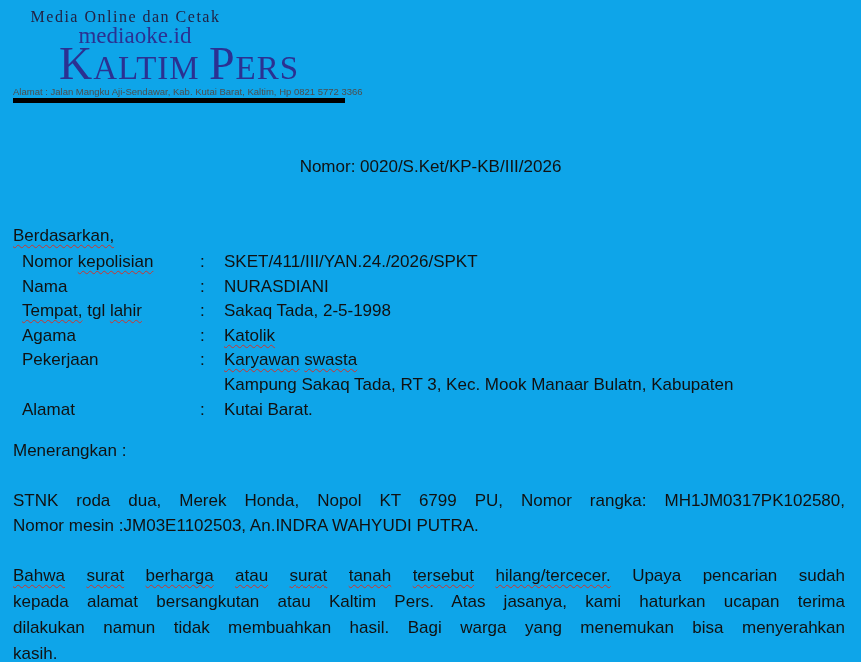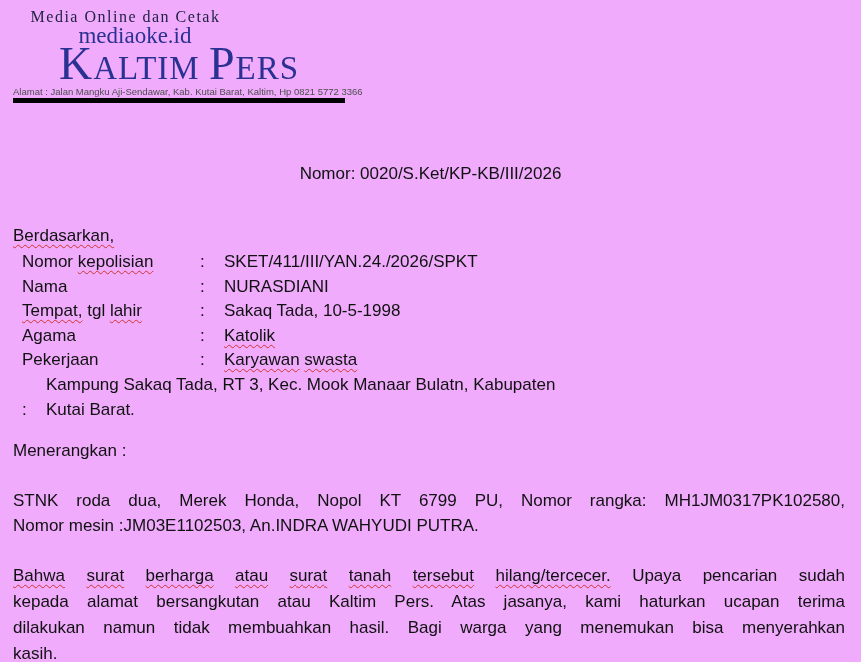--- a/index.html
+++ b/index.html
@@ -1,20 +1,20 @@
 <!DOCTYPE html>
 <html style="--brand: #2b3192; --sq: #d0342c;"><head>
 <meta charset="utf-8">
 <style>
   * { margin:0; padding:0; box-sizing:border-box; }
   html,body { background:#ffffff; }
   .page {
     position:relative;
     width:861px; height:662px;
-    background:#f0abfc;
+    background:#0ea5e9;
     font-family:"Liberation Sans", sans-serif;
     color:#111111;
     overflow:hidden;
   }
 
   
   .logo-block { position:absolute; left:13px; top:6px; width:335px; height:96px; }
   .tagline {
     position:absolute; left:0; top:2px; width:225px;
     text-align:center;
@@ -52,21 +52,21 @@
 
   
   .title-block { position:absolute; left:0; top:150px; width:861px; text-align:center; }
   .letter-title {
     font-size:19.5px; font-weight:bold;
     text-decoration:underline;
     text-decoration-thickness:2px;
     text-underline-offset:3px;
     letter-spacing:0.2px;
   }
-  .letter-number { font-size:17px; margin-top:14px; font-weight:normal; }
+  .letter-number { font-size:17px; margin-top:7px; font-weight:normal; }
 
   
   .bodytext { font-size:17px; }
   .intro-line { position:absolute; left:13px; top:226px; }
   .fields { position:absolute; left:22px; top:250px; width:823px; }
   .field-row { display:flex; align-items:flex-end; line-height:24.6px; }
   .field-label { width:178px; flex:none; }
   .field-sep { width:24px; flex:none; }
   .field-value { flex:1; }
 
@@ -130,21 +130,21 @@
       <div class="field-value">
           <div class="rich-line"><span>NURASDIANI</span></div>
         </div>
     </div>
     <div class="field-row">
       <div class="field-label">
           <div class="rich-line"><span class="sq">Tempat,</span><span> tgl </span><span class="sq">lahir</span></div>
         </div>
       <div class="field-sep">:</div>
       <div class="field-value">
-          <div class="rich-line"><span>Sakaq Tada, 10-5-1998</span></div>
+          <div class="rich-line"><span>Sakaq Tada, 2-5-1998</span></div>
         </div>
     </div>
     <div class="field-row">
       <div class="field-label">
           <div class="rich-line"><span>Agama</span></div>
         </div>
       <div class="field-sep">:</div>
       <div class="field-value">
           <div class="rich-line"><span class="sq">Katolik</span></div>
         </div>
@@ -152,20 +152,23 @@
     <div class="field-row">
       <div class="field-label">
           <div class="rich-line"><span>Pekerjaan</span></div>
         </div>
       <div class="field-sep">:</div>
       <div class="field-value">
           <div class="rich-line"><span class="sq">Karyawan</span><span> </span><span class="sq">swasta</span></div>
         </div>
     </div>
     <div class="field-row">
+      <div class="field-label">
+          <div class="rich-line"><span>Alamat</span></div>
+        </div>
       <div class="field-sep">:</div>
       <div class="field-value">
           <div class="rich-line"><span>Kampung Sakaq Tada, RT 3, Kec. Mook Manaar Bulatn, Kabupaten</span></div>
           <div class="rich-line"><span>Kutai Barat.</span></div>
         </div>
     </div>
   </div>
 
   <div class="menerangkan bodytext">Menerangkan :</div>
 

